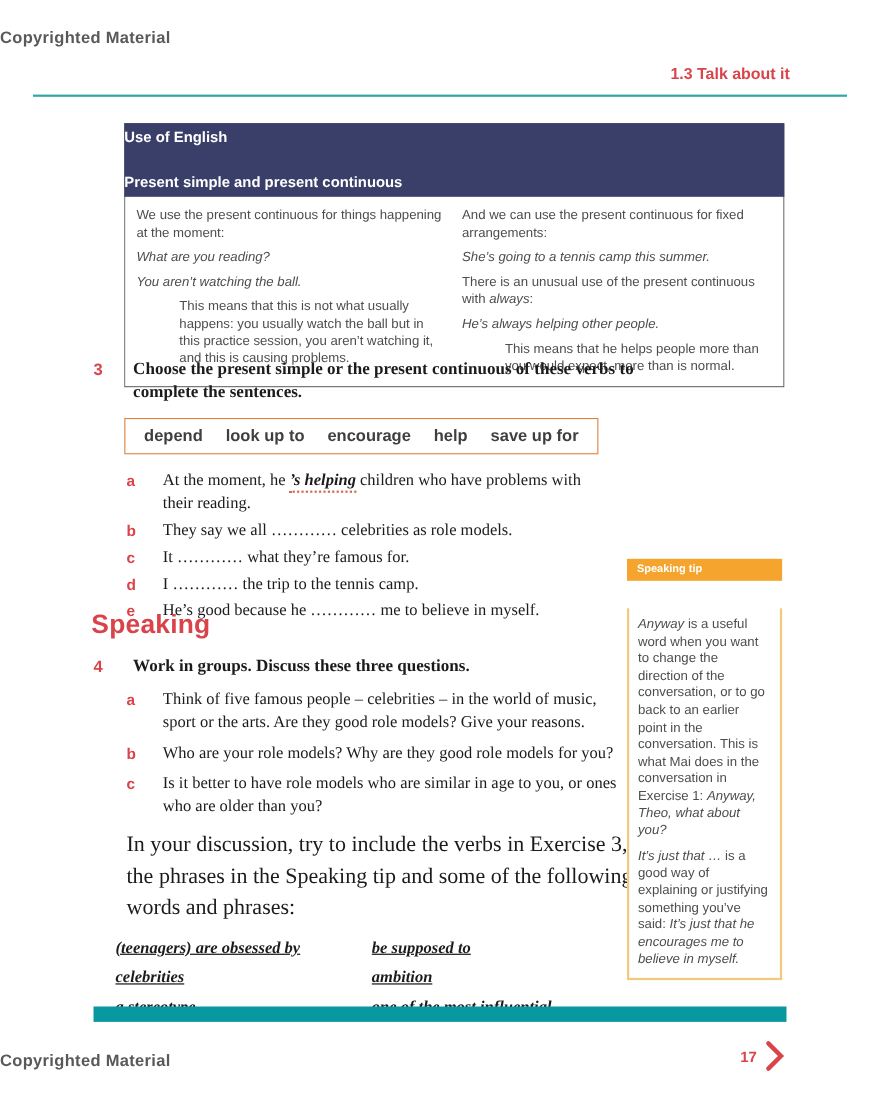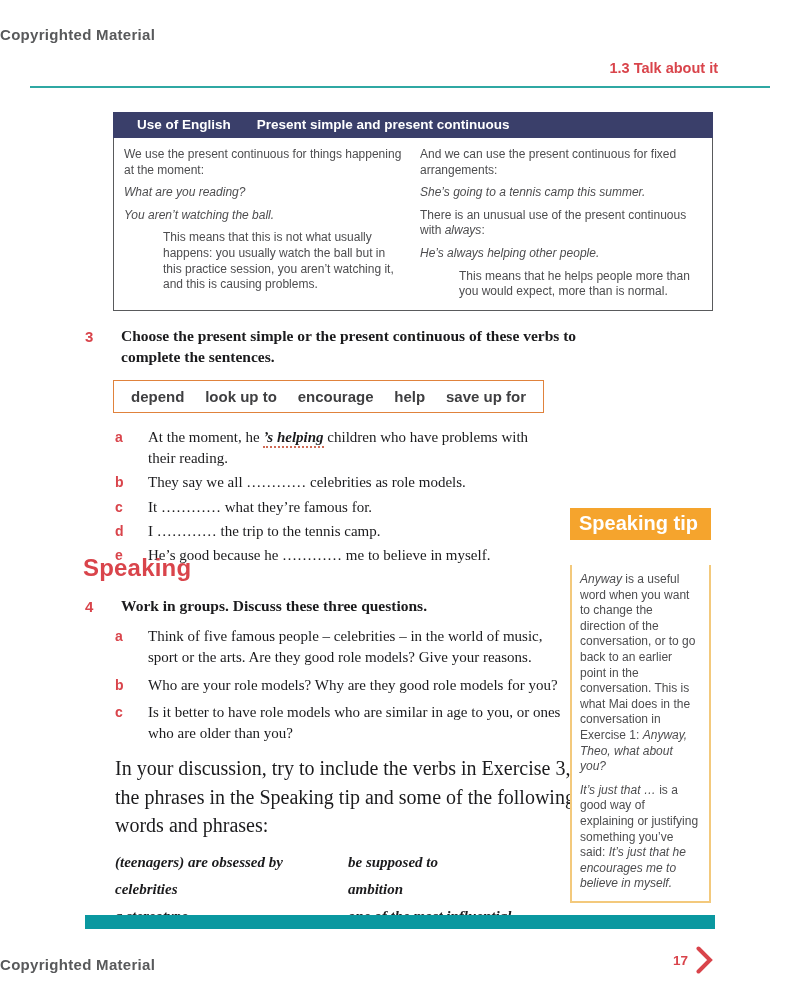--- a/index.html
+++ b/index.html
@@ -16,21 +16,21 @@
              font-weight:bold;font-size:15px;letter-spacing:.3px;}
   .copyright.top{top:26px;}
   .copyright.bottom{top:956px;}
 
   .section-label{position:absolute;top:60px;right:82px;color:var(--red);font-weight:bold;font-size:14.5px;}
   .teal-rule{position:absolute;top:86px;left:30px;right:30px;height:2px;background:var(--teal_line);}
 
   
   .grammar-box{position:absolute;left:113px;top:112px;width:600px;border:1px solid #595a5c;}
   .gb-header{background:var(--navy);color:#fff;font-size:13.5px;font-weight:bold;
-             padding:5px 24px 6px;display:flex;gap:26px;margin:-1px -1px 0 -1px;}
+             padding:5px 0 6px;display:flex;gap:26px;margin:-1px -1px 0 -1px;flex-direction:column;}
   .gb-body{display:flex;gap:16px;padding:9px 10px 10px 10px;background:#fff;}
   .gb-col{font-size:12px;line-height:1.3;color:var(--gray_text);}
   .gb-col.left{width:280px;flex:none;}
   .gb-col.right{flex:1;}
   .gb-p{margin:0 0 7px 0;}
   .gb-p:last-child{margin-bottom:0;margin-left:39px;}
 
   .it{font-style:italic;}
   .bd{font-weight:bold;}
   .ans{border-bottom:2px dotted var(--answer_dot);padding-bottom:1px;}
@@ -58,28 +58,28 @@
   .speaking-heading{position:absolute;left:83px;top:554px;margin:0;color:var(--red);
                     font-size:24px;font-weight:bold;letter-spacing:.2px;}
 
   .ex4{left:85px;top:596px;width:486px;}
   .ex4 .ex-items{margin-top:9px;}
   .ex4 .item-text{width:446px;}
   .ex4 .ex-item{margin-bottom:6px;}
 
   .discussion-note{font-family:"Liberation Serif",serif;font-size:20px;color:var(--ink);
                    line-height:1.42;margin:10px 0 0 30px;width:460px;}
-  .phrases{display:flex;margin:9px 0 0 30px;}
+  .phrases{display:flex;margin:9px 0 0 20px;text-decoration:underline;}
   .phrase-col{font-family:"Liberation Serif",serif;font-weight:bold;font-style:italic;
               font-size:15px;color:var(--ink);line-height:1.82;}
   .phrase-col.left{width:233px;flex:none;}
 
   
   .tip-box{position:absolute;left:570px;top:508px;width:141px;}
-  .tip-header{background:var(--tip_orange);color:#fff;font-size:20px;font-weight:bold;padding:4px 9px 5px;}
+  .tip-header{background:var(--tip_orange);color:#fff;font-size:10px;font-weight:bold;padding:4px 9px 5px;}
   .tip-body{border:2px solid var(--tip_border);border-top:none;background:#fff;
             padding:7px 8px 9px;font-size:12px;line-height:1.3;color:var(--gray_text);margin-top:25px;}
   .tip-p{margin:0 0 8px 0;}
   .tip-p:last-child{margin-bottom:0;}
 
   .teal-bar{position:absolute;left:85px;top:915px;width:630px;height:14px;background:var(--teal_bar);}
 
   .page-nav{position:absolute;right:87px;top:946px;display:flex;align-items:center;gap:8px;}
   .page-num{color:var(--red);font-weight:bold;font-size:13.5px;}
   .chevron{display:block;}

